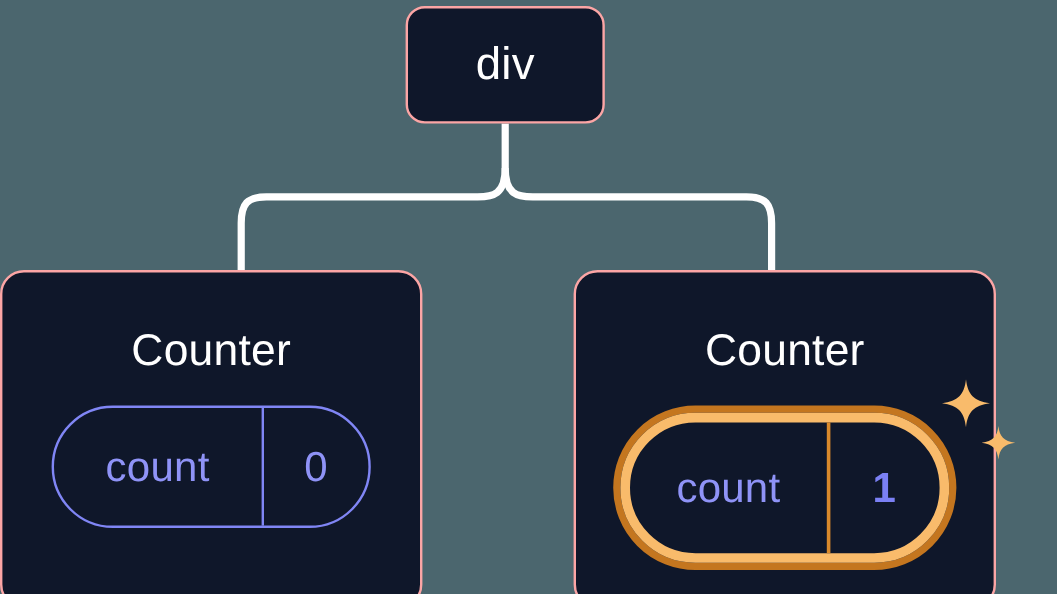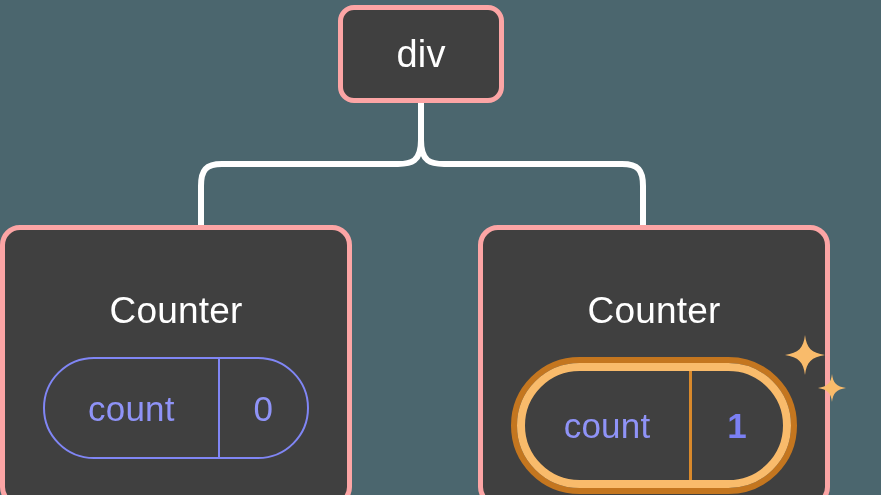--- a/index.html
+++ b/index.html
@@ -28,22 +28,22 @@
     top: 0;
     width: 881px;
     height: 495px;
     pointer-events: none;
   }
 
   
   .node {
     position: absolute;
     box-sizing: border-box;
-    background: #404040;
-    border: 5px solid #fca5a5;
+    background: #0f172a;
+    border: 2px solid #fca5a5;
     border-radius: 20px;
     display: flex;
     flex-direction: column;
     align-items: center;
   }
   .node-root {
     left: 338px;
     top: 5px;
     width: 166px;
     height: 98px;
@@ -64,21 +64,20 @@
     padding-top: 46px;
   }
   .node-left  { left: 0px; }
   .node-right { left: 478px; }
 
   .node-child .node-title {
     font-size: 37px;
     line-height: 1;
     color: #ffffff;
     letter-spacing: 0.2px;
-    margin-top: 16px;
   }
 
   
   .pill-wrap {
     position: relative;
     margin-top: 28px;
   }
 
   .pill {
     position: relative;

